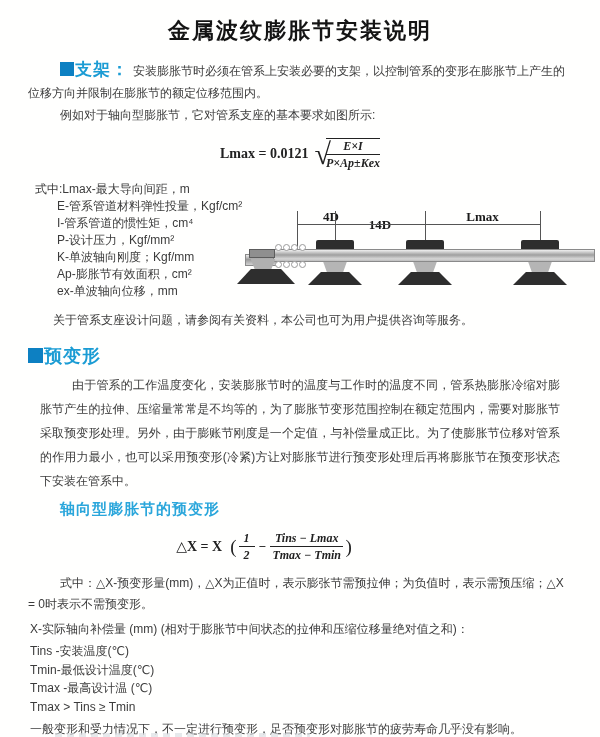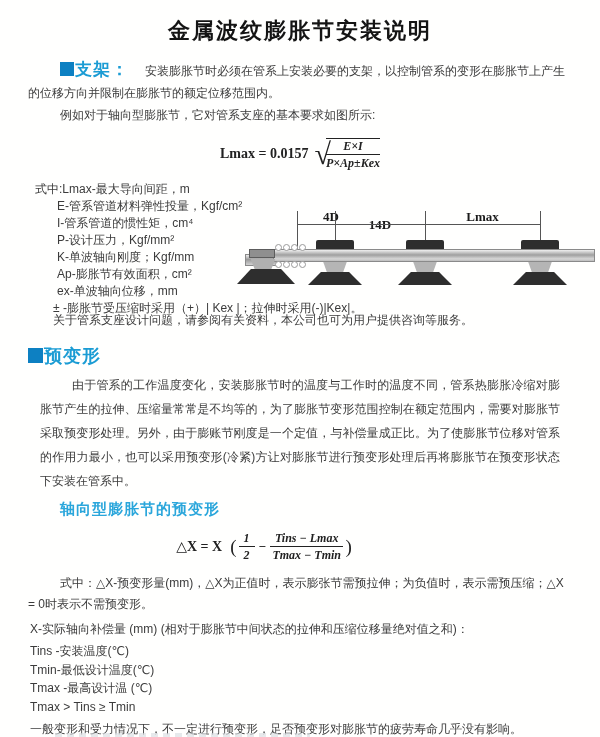--- a/index.html
+++ b/index.html
@@ -18,21 +18,21 @@
     text-align: center;
     font-size: 22px;
     font-weight: 700;
     letter-spacing: 2px;
     color: #141414;
   }
   .para { margin: 0 28px; font-size: 12px; line-height: 22px; }
   .para.first { margin-top: 13px; text-indent: 32px; }
   .sec-inline-label {
     font-size: 17px; font-weight: 700; color: #1b9cd4;
-    margin-right: 16px; letter-spacing: 1px;
+    margin-right: 4px; letter-spacing: 1px;
   }
   .sq {
     display: inline-block; width: 14px; height: 14px;
     background: #0d80c2; margin-right: 1px; vertical-align: -1px;
   }
   .indent { text-indent: 32px; }
 
   
   .formula {
     display: flex; align-items: center; justify-content: center;
@@ -108,37 +108,36 @@
 <div class="page">
 
   <h1 class="title">金属波纹膨胀节安装说明</h1>
 
   <p class="para first">
     <span class="sq"></span><span class="sec-inline-label">支架：</span><span>安装膨胀节时必须在管系上安装必要的支架，以控制管系的变形在膨胀节上产生的位移方向并限制在膨胀节的额定位移范围内。</span>
   </p>
   <p class="para indent">例如对于轴向型膨胀节，它对管系支座的基本要求如图所示:</p>
 
   <div class="formula formula1">
-    <span class="f-lhs">Lmax = 0.0157</span>
+    <span class="f-lhs">Lmax = 0.0121</span>
     <span class="rad">√</span>
     <span class="frac under-root">
       <span class="num">E×I</span>
       <span class="den">P×Ap±Kex</span>
     </span>
   </div>
 
   <div class="vars-diagram">
     <div class="var-line lead">式中:Lmax-最大导向间距，m</div>
     <div class="var-line">E-管系管道材料弹性投量，Kgf/cm²</div>
     <div class="var-line">I-管系管道的惯性矩，cm⁴</div>
     <div class="var-line">P-设计压力，Kgf/mm²</div>
     <div class="var-line">K-单波轴向刚度；Kgf/mm</div>
     <div class="var-line">Ap-膨胀节有效面积，cm²</div>
     <div class="var-line">ex-单波轴向位移，mm</div>
-    <div class="var-line pm">± -膨胀节受压缩时采用（+）| Kex |；拉伸时采用(-)|Kex|。</div>
 
     <div class="diagram">
       <div class="dim-label" style="left:67px; width:38px;">4D</div>
       <div class="dim-label" style="left:90px; width:90px;margin-top:8px;">14D</div>
       <div class="dim-label" style="left:180px; width:115px;">Lmax</div>
       <div class="dim-line"></div>
       <div class="tick" style="left:52px;"></div>
       <div class="tick" style="left:90px;"></div>
       <div class="tick" style="left:180px;"></div>
       <div class="tick" style="left:295px;"></div>

